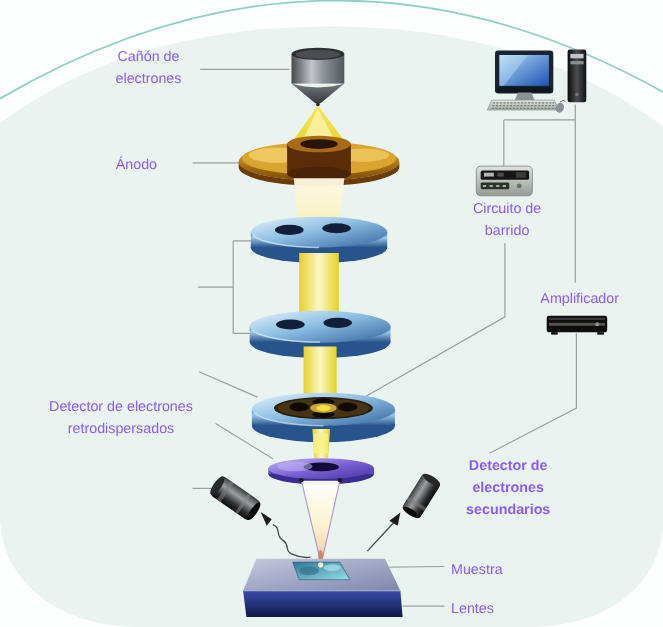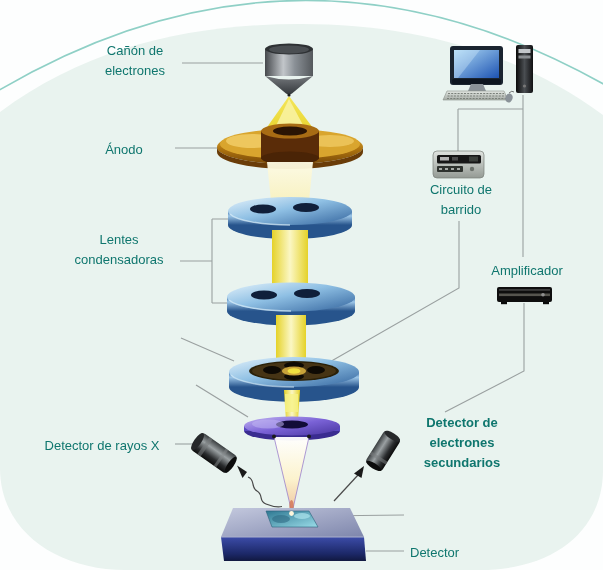--- a/index.html
+++ b/index.html
@@ -1,19 +1,19 @@
 <!DOCTYPE html>
 <html><head>
 <meta charset="utf-8">
 <style>
   html,body{margin:0;padding:0;background:#fff;}
   #stage-wrap{position:relative;width:603px;height:570px;overflow:hidden;background:#fdfefe;
     font-family:"Liberation Sans",sans-serif;}
   svg{position:absolute;left:0;top:0;}
-  .label{position:absolute;font-size:13px;line-height:1.55;color:#0f766e;white-space:pre-line;z-index:3;}
+  .label{position:absolute;font-size:13px;line-height:1.55;color:#8b5cf6;white-space:pre-line;z-index:3;}
   .center{text-align:center;}
 </style>
 </head>
 <body>
 
 <div id="stage-wrap">
 
   <svg width="603" height="570" viewBox="0 0 603 570">
     <path d="M0,112 C90,45 195,24 301,24 C410,24 515,50 603,115 L603,470 C603,532 552,570 480,570 L125,570 C58,570 0,532 0,468 Z" fill="#e9f3ef"></path>
     <path d="M-4,92 Q300,-88 607,86" fill="none" stroke="#8fd0c6" stroke-width="1.6"></path>
@@ -284,24 +284,24 @@
       <rect x="499" y="293.5" width="51" height="2.6" fill="#55544e"></rect>
       <circle cx="543" cy="294.8" r="1.8" fill="#909090"></circle>
       <rect x="501" y="302" width="6" height="2.2" fill="#0a0a0a"></rect>
       <rect x="543" y="302" width="6" height="2.2" fill="#0a0a0a"></rect>
     </g>
   </svg>
 
   <div class="label center" style="left:93px;top:41px;width:84px;">Cañón de
 electrones</div>
   <div class="label center" style="left:92px;top:140px;width:64px;">Ánodo</div>
-  <div class="label center" style="left:58px;top:230px;width:122px;">Lentes
-condensadoras</div>
-  <div class="label center" style="left:28px;top:436px;width:148px;">Detector de rayos X</div>
+  <div class="label center" style="left:24px;top:360px;width:172px;">Detector de electrones
+retrodispersados</div>
   <div class="label center" style="left:416px;top:413px;width:92px;font-weight:bold;">Detector de
 electrones
 secundarios</div>
-  <div class="label" style="left:410px;top:543px;width:80px;">Detector</div>
+  <div class="label" style="left:410px;top:508px;width:80px;">Muestra</div>
+  <div class="label" style="left:410px;top:543px;width:80px;">Lentes</div>
   <div class="label center" style="left:481px;top:261px;width:92px;">Amplificador</div>
   <div class="label center" style="left:419px;top:180px;width:84px;">Circuito de
 barrido</div>
 
 </div>
 
 </body></html>

